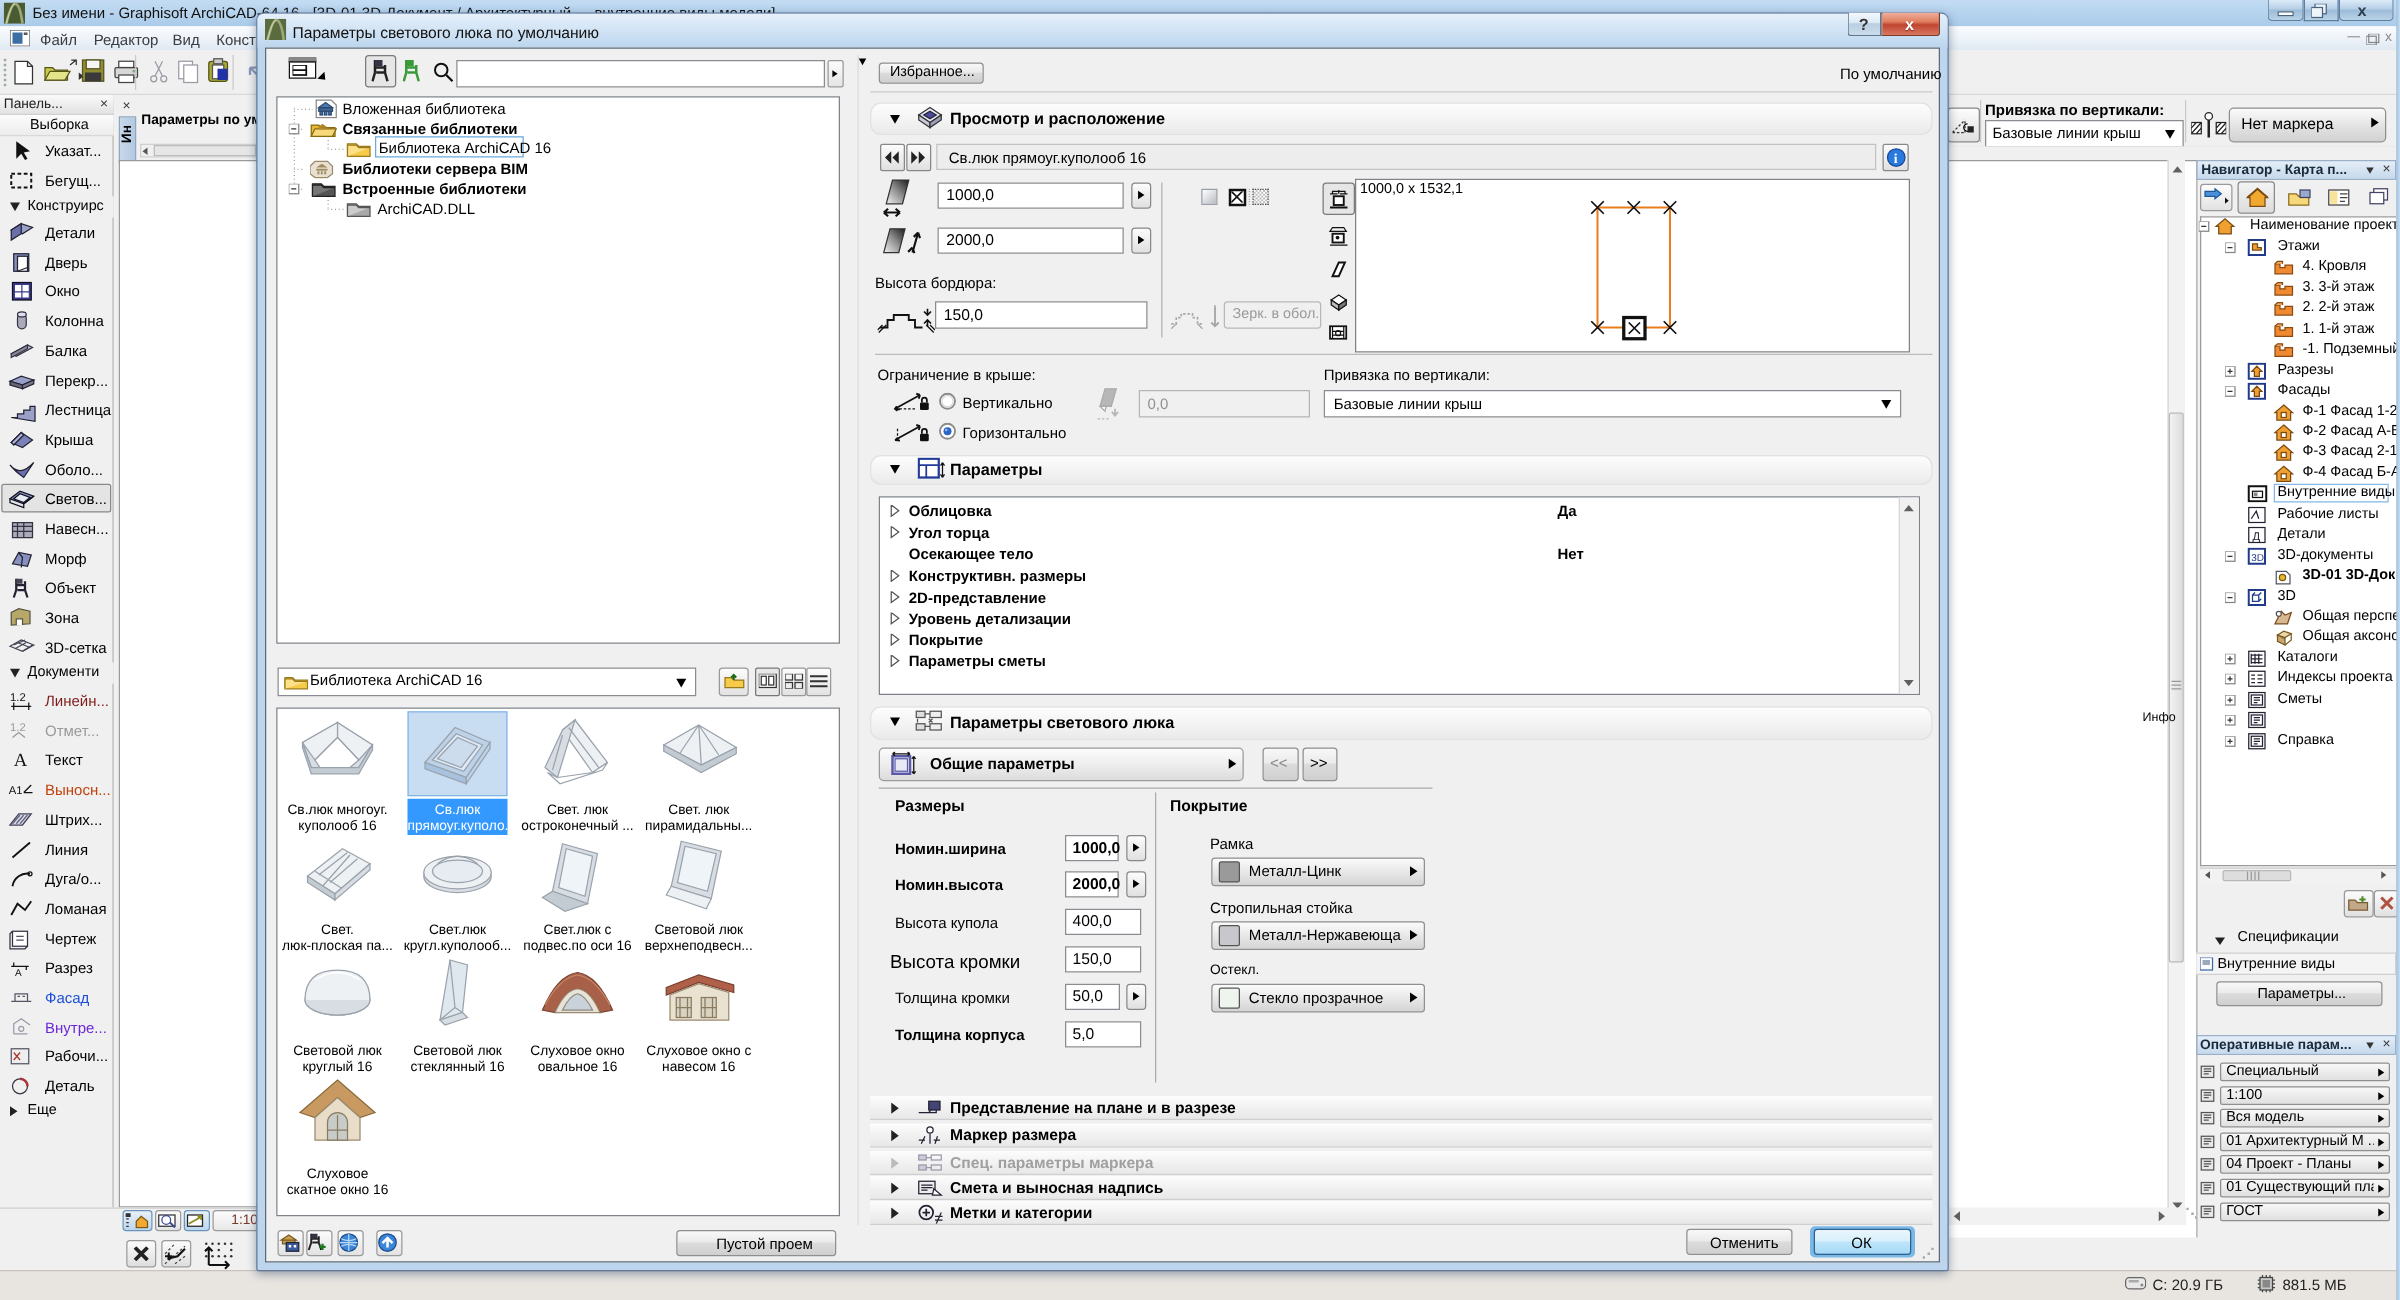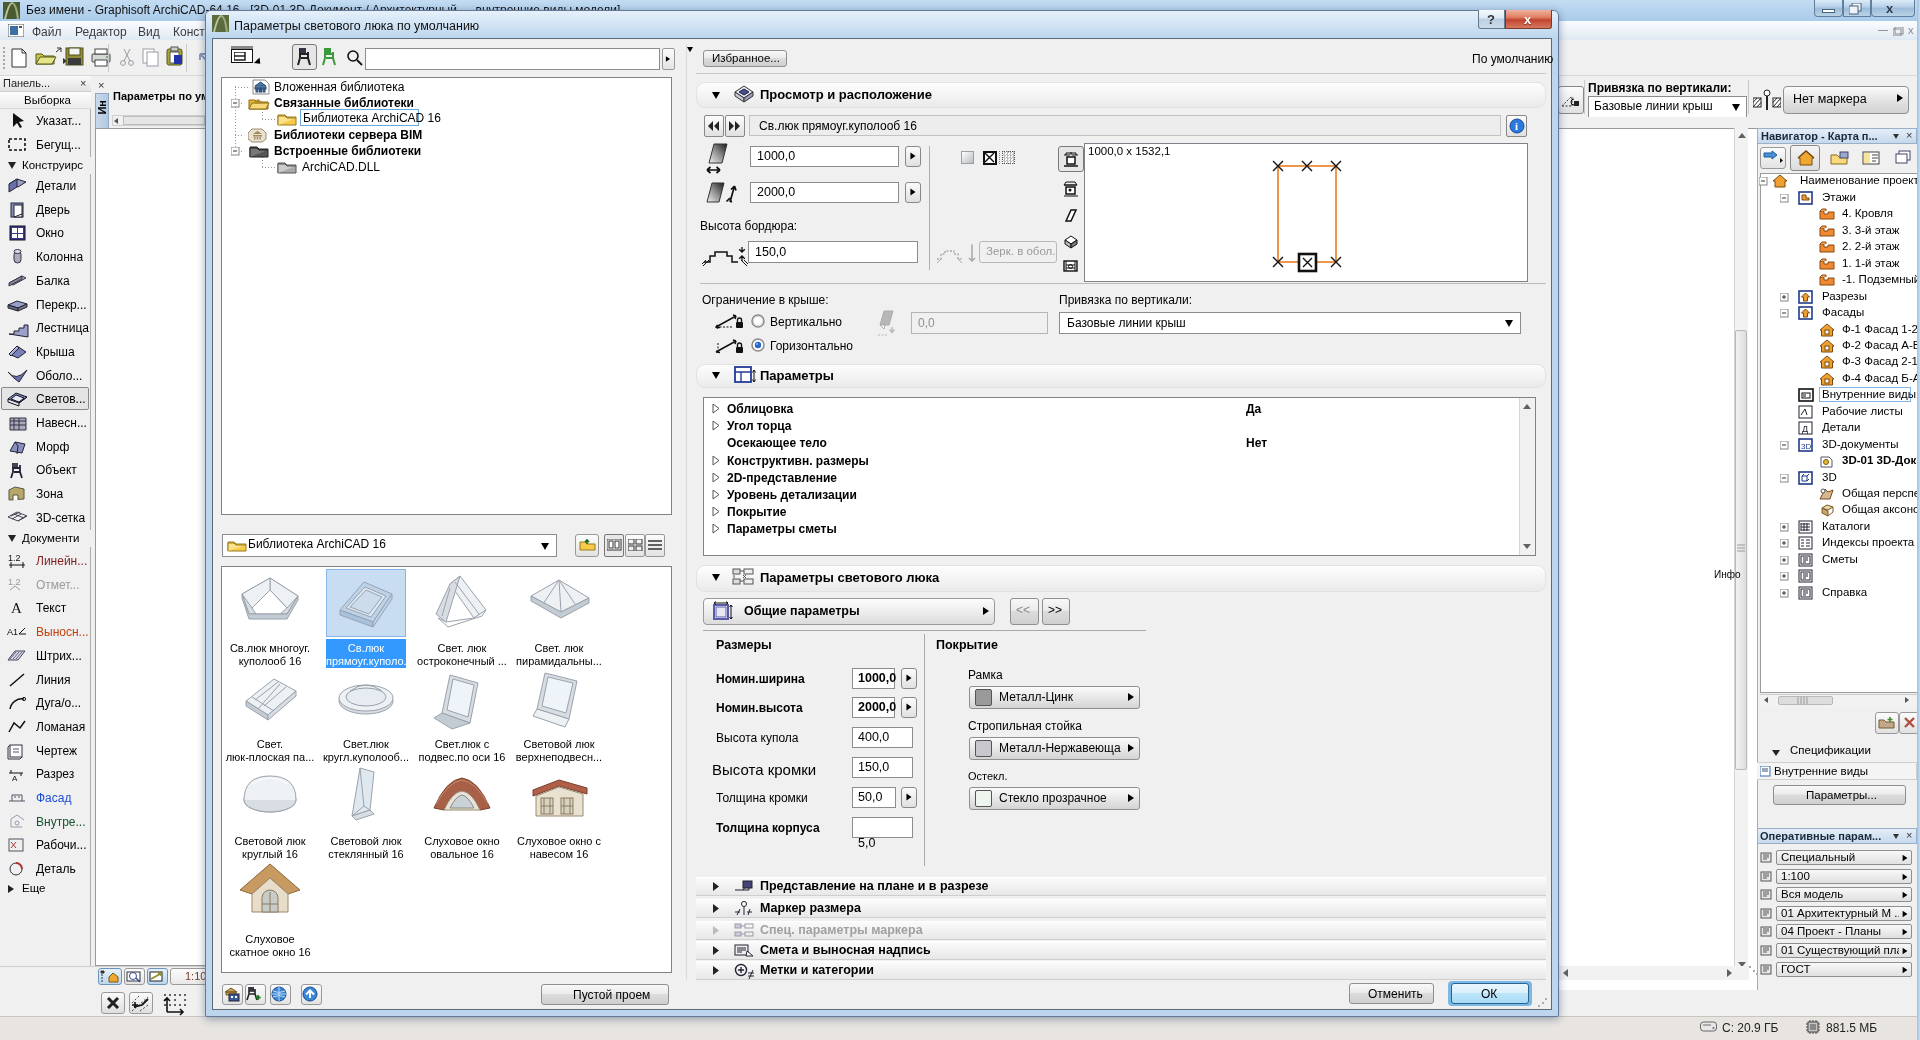--- a/index.html
+++ b/index.html
@@ -254,21 +254,21 @@
   </svg>
 <div class="a txt" style="left:36px;top:767.3000000000004px;font-size:12px;color:#000">Разрез</div>
 <svg class="a" style="left:6px;top:788.0000000000005px" width="24" height="20">
     <path d="M3 13 h16 M6 13 v-6 h10 v6 M8 9 h2 M12 9 h2" stroke="#556" fill="none"></path>
   </svg>
 <div class="a txt" style="left:36px;top:791.0000000000005px;font-size:12px;color:#1d4ed8">Фасад</div>
 <svg class="a" style="left:6px;top:811.7000000000005px" width="24" height="20">
     <path d="M5 15 v-8 l6 -4 l7 5 m-2 7 h-11" stroke="#99a" fill="none"></path>
     <circle cx="11" cy="11" r="2" fill="none" stroke="#99a"></circle>
   </svg>
-<div class="a txt" style="left:36px;top:814.7000000000005px;font-size:12px;color:#14532d">Внутре...</div>
+<div class="a txt" style="left:36px;top:814.7000000000005px;font-size:12px;color:#6d28d9">Внутре...</div>
 <svg class="a" style="left:6px;top:835.4000000000005px" width="24" height="20">
     <rect x="3" y="4" width="14" height="12" fill="#eee" stroke="#556"></rect>
     <path d="M5 7 l5 6 m-5 0 l5 -6" stroke="#a33" fill="none"></path>
   </svg>
 <div class="a txt" style="left:36px;top:838.4000000000005px;font-size:12px;color:#000">Рабочи...</div>
 <svg class="a" style="left:6px;top:859.1000000000006px" width="24" height="20">
     <circle cx="10" cy="10" r="6" fill="none" stroke="#334"></circle>
     <path d="M10 4 a6 6 0 0 1 6 6" fill="none" stroke="#a33" stroke-width="2"></path>
   </svg>
 <div class="a txt" style="left:36px;top:862.1000000000006px;font-size:12px;color:#000">Деталь</div>
@@ -1213,21 +1213,21 @@
 <div class="a txt" style="left:712px;top:761px;font-size:15px;">Высота кромки</div>
 <div class="a fld" style="left:852px;top:757px;width:61px;height:21px;"></div>
 <div class="a txt" style="left:858px;top:760px;font-size:12.5px;">150,0</div>
 <div class="a txt" style="left:716px;top:791px;font-size:12px;">Толщина кромки</div>
 <div class="a fld" style="left:852px;top:787px;width:44px;height:21px;"></div>
 <div class="a txt" style="left:858px;top:790px;font-size:12.5px;">50,0</div>
 <div class="a" style="left:901px;top:787px;width:16px;height:21px;background:linear-gradient(#fcfcfc,#e0e0e0);border:1px solid #888;border-radius:3px"></div>
 <div class="a tri-r" style="left:906px;top:793px;transform:scale(0.85)"></div>
 <div class="a txt" style="left:716px;top:821px;font-size:12px;font-weight:bold;">Толщина корпуса</div>
 <div class="a fld" style="left:852px;top:817px;width:61px;height:21px;"></div>
-<div class="a txt" style="left:858px;top:820px;font-size:12.5px;margin-top:16px;">5,0</div>
+<div class="a txt" style="left:858px;top:820px;font-size:12.5px;">5,0</div>
 <div class="a txt" style="left:968px;top:668px;font-size:12px">Рамка</div>
 <div class="a" style="left:969px;top:686px;width:171px;height:23px;background:linear-gradient(#fbfbfb,#e6e6e6 55%,#d4d4d4);border:1px solid #8e8f8f;border-radius:3px"></div>
 <div class="a" style="left:975px;top:689px;width:17px;height:17px;background:#9a9a9a;border:1px solid #555;border-radius:2px"></div>
 <div class="a txt" style="left:999px;top:690px;font-size:12px">
     <div style="width:122px;overflow:hidden">Металл-Цинк</div>
   </div>
 <div class="a tri-r" style="left:1128px;top:693px"></div>
 <div class="a txt" style="left:968px;top:719px;font-size:12px">Стропильная стойка</div>
 <div class="a" style="left:969px;top:737px;width:171px;height:23px;background:linear-gradient(#fbfbfb,#e6e6e6 55%,#d4d4d4);border:1px solid #8e8f8f;border-radius:3px"></div>
 <div class="a" style="left:975px;top:740px;width:17px;height:17px;background:#c8c8cc;border:1px solid #555;border-radius:2px"></div>

